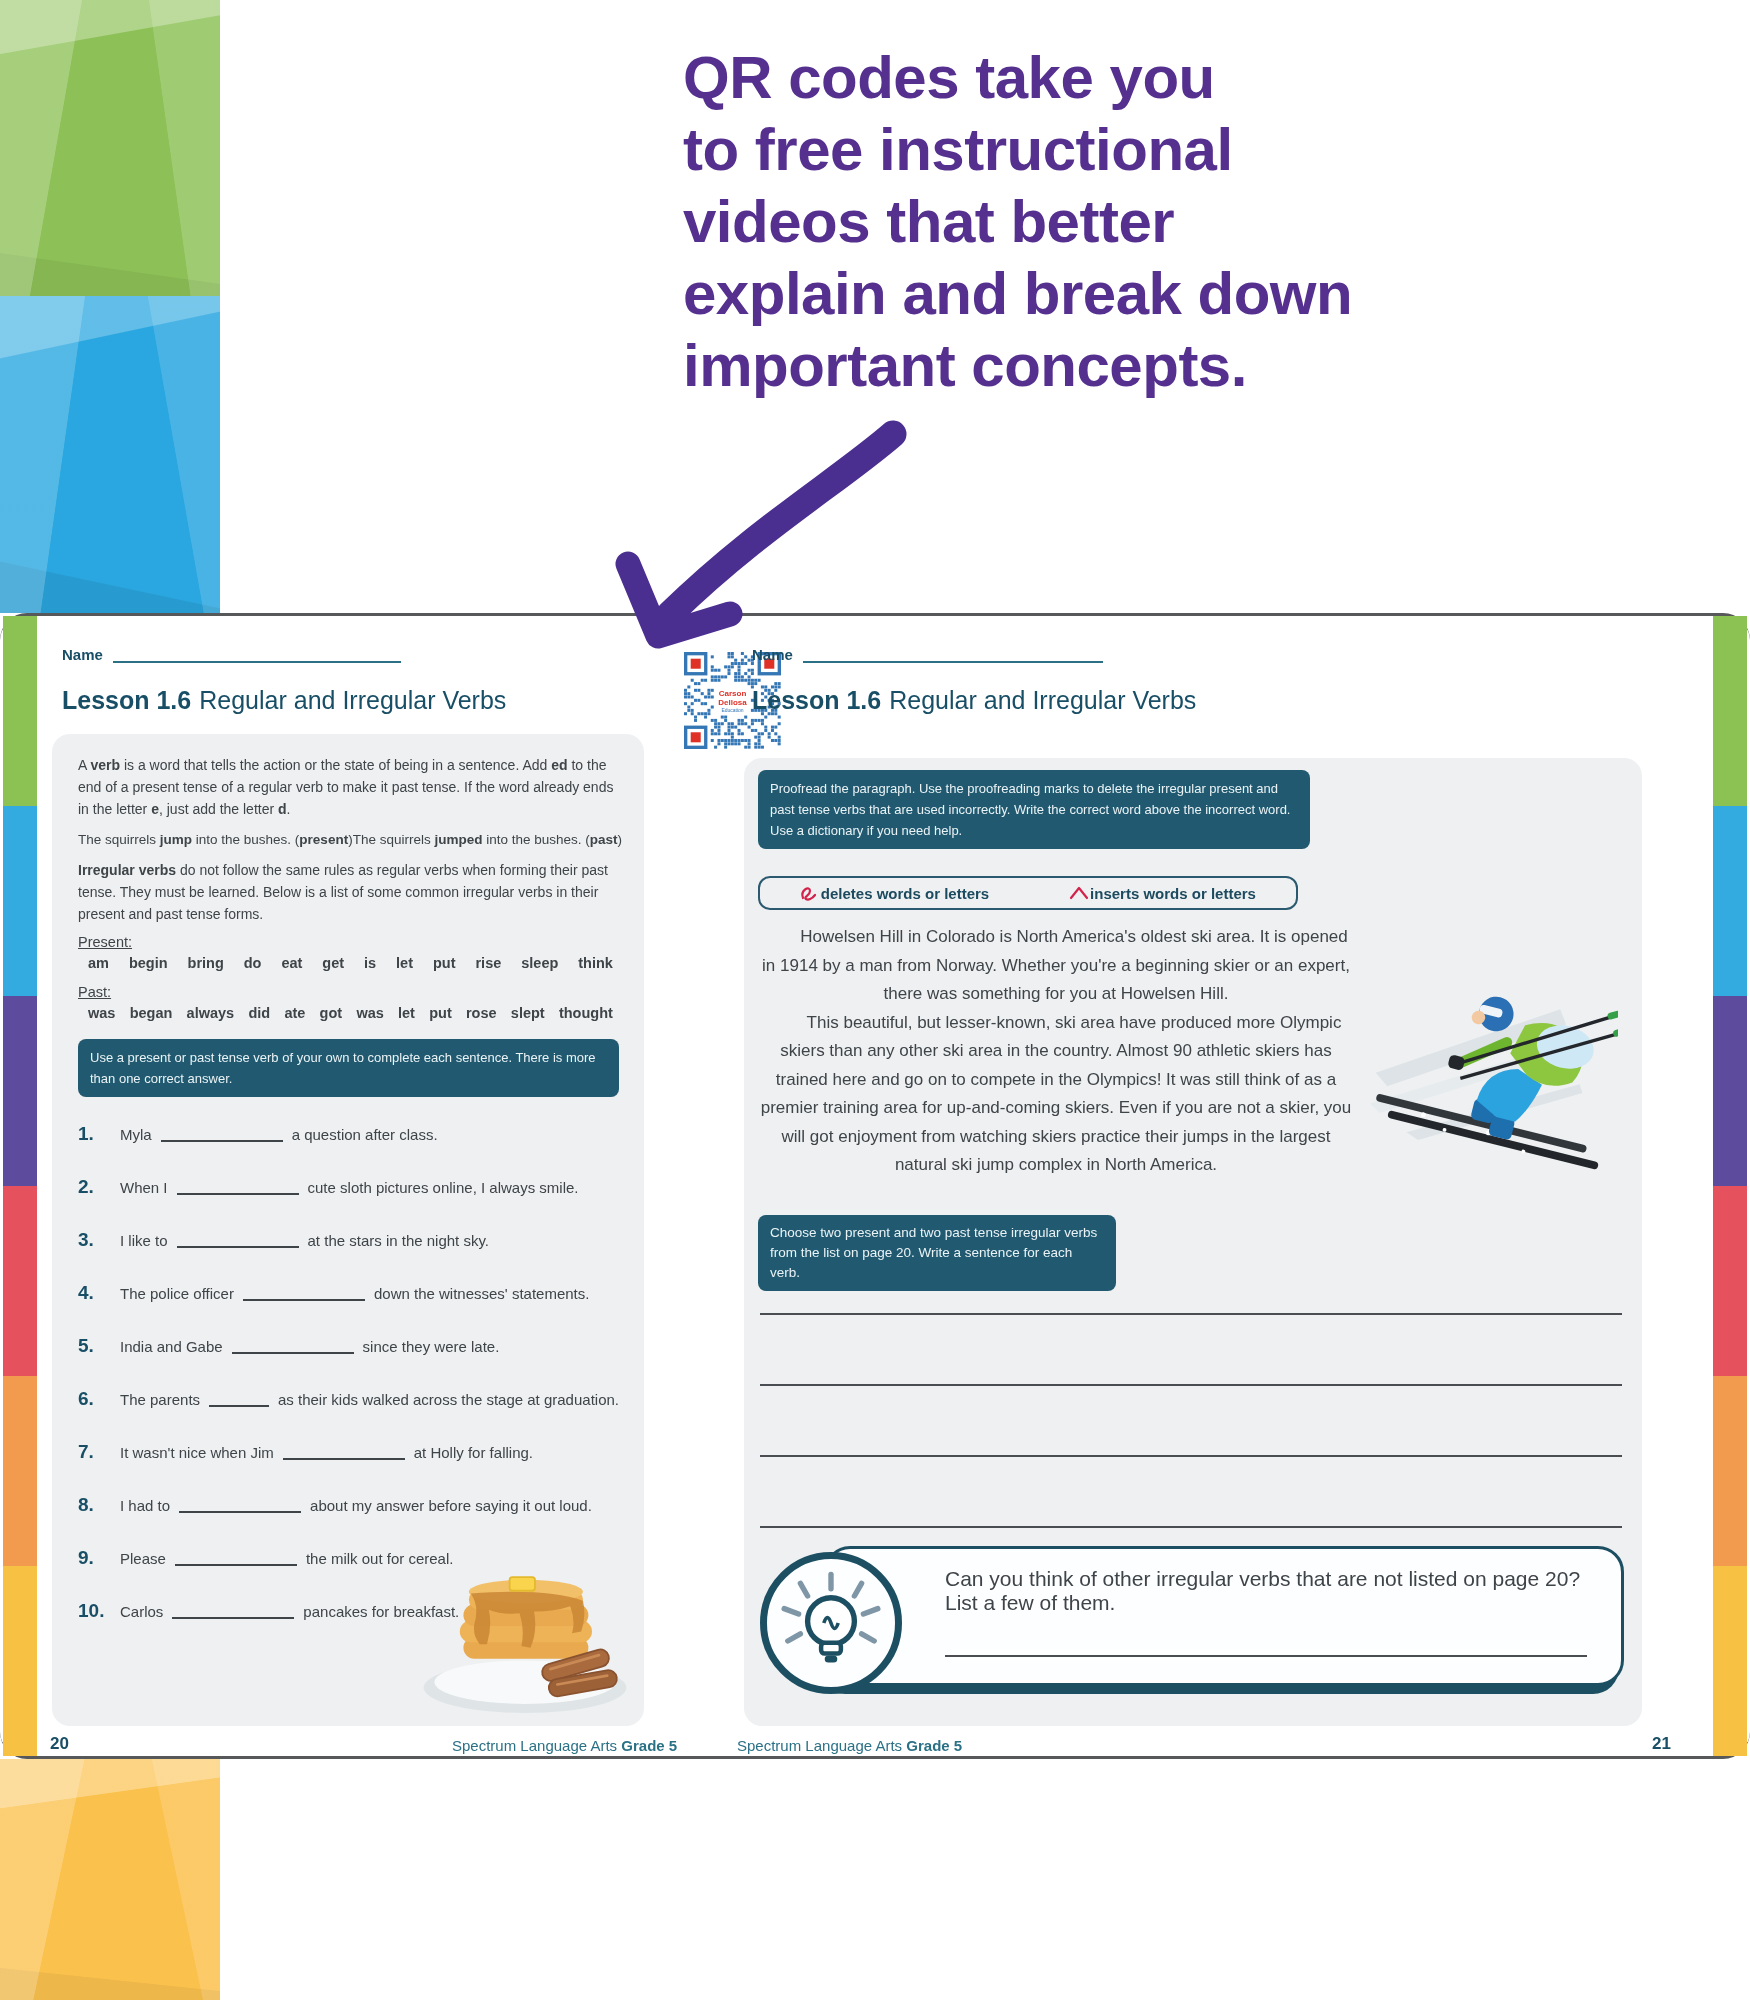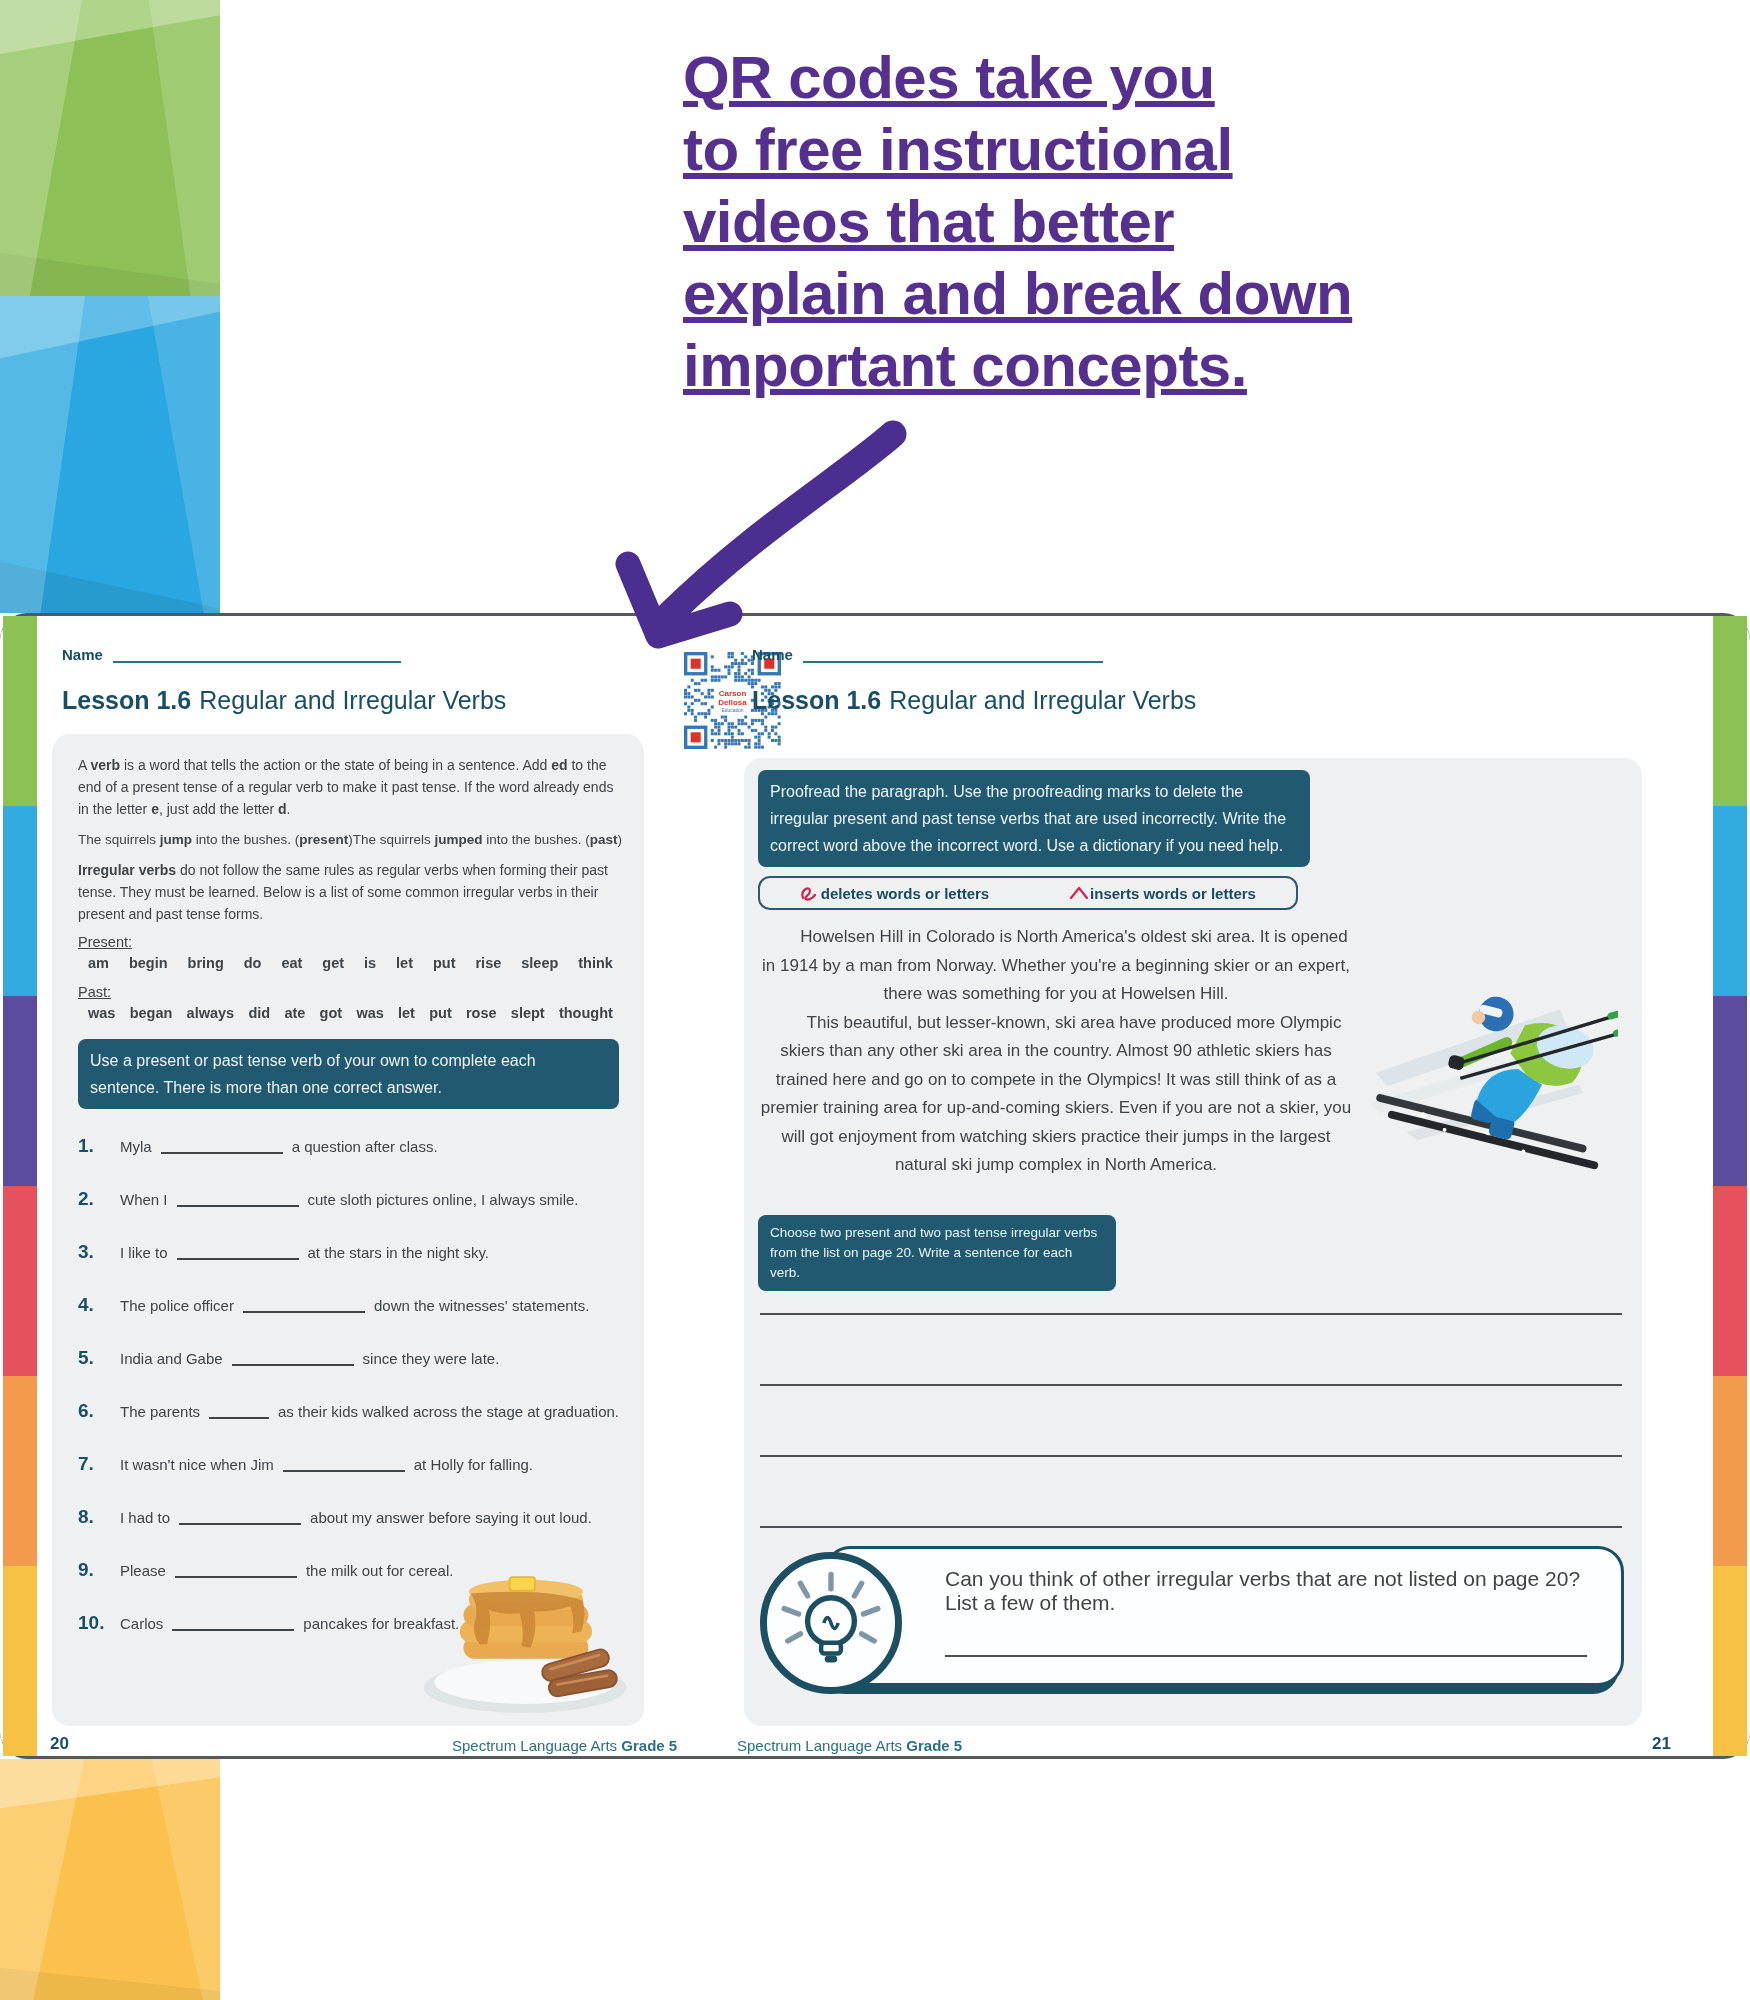--- a/index.html
+++ b/index.html
@@ -17,42 +17,42 @@
     linear-gradient(98deg,rgba(255,255,255,.20) 0 32%,transparent 32.3%),
     linear-gradient(260deg,rgba(255,255,255,.14) 0 26%,transparent 26.3%),
     linear-gradient(12deg,rgba(0,0,0,.07) 0 14%,transparent 14.3%);}
   .block-yellow{top:1759px;height:241px;background:#fbc14d;background-image:
     linear-gradient(172deg,rgba(255,255,255,.30) 0 18%,transparent 18.3%),
     linear-gradient(102deg,rgba(255,255,255,.22) 0 31%,transparent 31.3%),
     linear-gradient(258deg,rgba(255,255,255,.15) 0 25%,transparent 25.3%),
     linear-gradient(6deg,rgba(0,0,0,.05) 0 12%,transparent 12.3%);}
   
   .headline{position:absolute;left:683px;top:42px;width:1050px;
-    font-size:60px;line-height:72px;font-weight:bold;letter-spacing:-.5px;color:#55308f;text-decoration:underline;}
+    font-size:60px;line-height:72px;font-weight:bold;letter-spacing:-.5px;color:#55308f;}
   
   .arrow{position:absolute;left:548px;top:418px;z-index:5;}
   
   .spread{position:absolute;left:0;top:613px;width:1750px;height:1146px;background:#fff;
     border-top:3px solid #57585a;border-bottom:3px solid #57585a;box-sizing:border-box;border-radius:27px;}
   .strip{position:absolute;top:0;bottom:0;width:34px;display:flex;flex-direction:column;}
   .strip-left{left:3px;} .strip-right{right:3px;}
   .band{flex:1;}
   .tri{background-image:
     linear-gradient(115deg,rgba(255,255,255,.26) 0 38%,transparent 38.5%),
     linear-gradient(245deg,rgba(255,255,255,.18) 0 30%,transparent 30.5%),
     linear-gradient(25deg,rgba(0,0,0,.08) 0 22%,transparent 22.5%);}
   
   .name-row{position:absolute;display:flex;align-items:flex-end;}
   .name-label{font-size:15px;font-weight:bold;color:#194f66;margin-right:10px;}
   .name-blank{height:15px;border-bottom:2px solid #2b7186;}
   .lesson-row{position:absolute;font-size:25px;color:#194f66;white-space:nowrap;}
   .lesson-bold{font-weight:bold;margin-right:8px;}
   .panel{position:absolute;background:#eef0f1;border-radius:18px;box-sizing:border-box;}
   .teal-box{background:#215a70;color:#eaf3f6;border-radius:8px;padding:8px 12px;
-    font-size:16px;line-height:27px;}
+    font-size:13px;line-height:21px;}
   .footer-brand{position:absolute;font-size:15px;color:#2b7186;white-space:nowrap;}
   .footer-num{position:absolute;font-size:17px;font-weight:bold;color:#194f66;}
   
   .panel-left{left:52px;top:118px;width:592px;height:992px;padding:20px 25px 14px 26px;overflow:hidden;}
   .body-txt{font-size:14px;line-height:22px;color:#3f4449;}
   .example-row{display:flex;justify-content:space-between;margin-top:12px;
     font-size:13.5px;color:#3f4449;white-space:nowrap;}
   .tense-label{margin-top:9px;font-size:14.5px;color:#3f4449;text-decoration:underline;}
   .verb-row{display:flex;justify-content:space-between;margin-top:5px;padding:0 6px 0 10px;
     font-size:14.5px;font-weight:600;color:#3f4449;}

